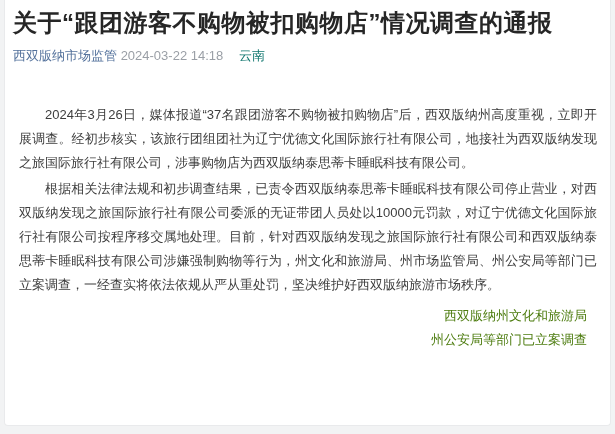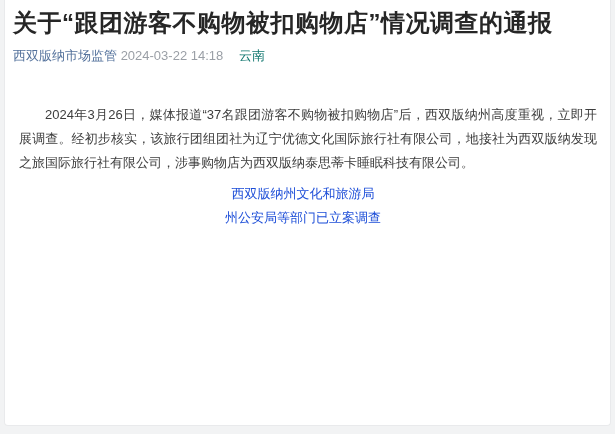--- a/index.html
+++ b/index.html
@@ -56,38 +56,39 @@
     color: #3d3d3d;
     text-align: justify;
   }
   .content p {
     margin: 0 0 2px 0;
     text-indent: 2em;
   }
   .signature {
     margin-top: 7px;
     padding-right: 10px;
-    text-align: center;
+    text-align: right;
     line-height: 24px;
-    color: #1d4ed8;
+    color: #4d7c0f;
   }
 </style>
 </head>
 <body>
 
 <div class="card">
   <h1 class="title">关于“跟团游客不购物被扣购物店”情况调查的通报</h1>
 
   <div class="byline">
     <span class="source">西双版纳市场监管</span>
     <span class="time">2024-03-22 14:18</span>
     <span class="region">云南</span>
   </div>
 
   <div class="content">
     <p>2024年3月26日，媒体报道“37名跟团游客不购物被扣购物店”后，西双版纳州高度重视，立即开展调查。经初步核实，该旅行团组团社为辽宁优德文化国际旅行社有限公司，地接社为西双版纳发现之旅国际旅行社有限公司，涉事购物店为西双版纳泰思蒂卡睡眠科技有限公司。</p>
+    <p>根据相关法律法规和初步调查结果，已责令西双版纳泰思蒂卡睡眠科技有限公司停止营业，对西双版纳发现之旅国际旅行社有限公司委派的无证带团人员处以10000元罚款，对辽宁优德文化国际旅行社有限公司按程序移交属地处理。目前，针对西双版纳发现之旅国际旅行社有限公司和西双版纳泰思蒂卡睡眠科技有限公司涉嫌强制购物等行为，州文化和旅游局、州市场监管局、州公安局等部门已立案调查，一经查实将依法依规从严从重处罚，坚决维护好西双版纳旅游市场秩序。</p>
 
     <div class="signature">
       <div>西双版纳州文化和旅游局</div>
       <div>州公安局等部门已立案调查</div>
     </div>
   </div>
 </div>
 
 </body></html>

